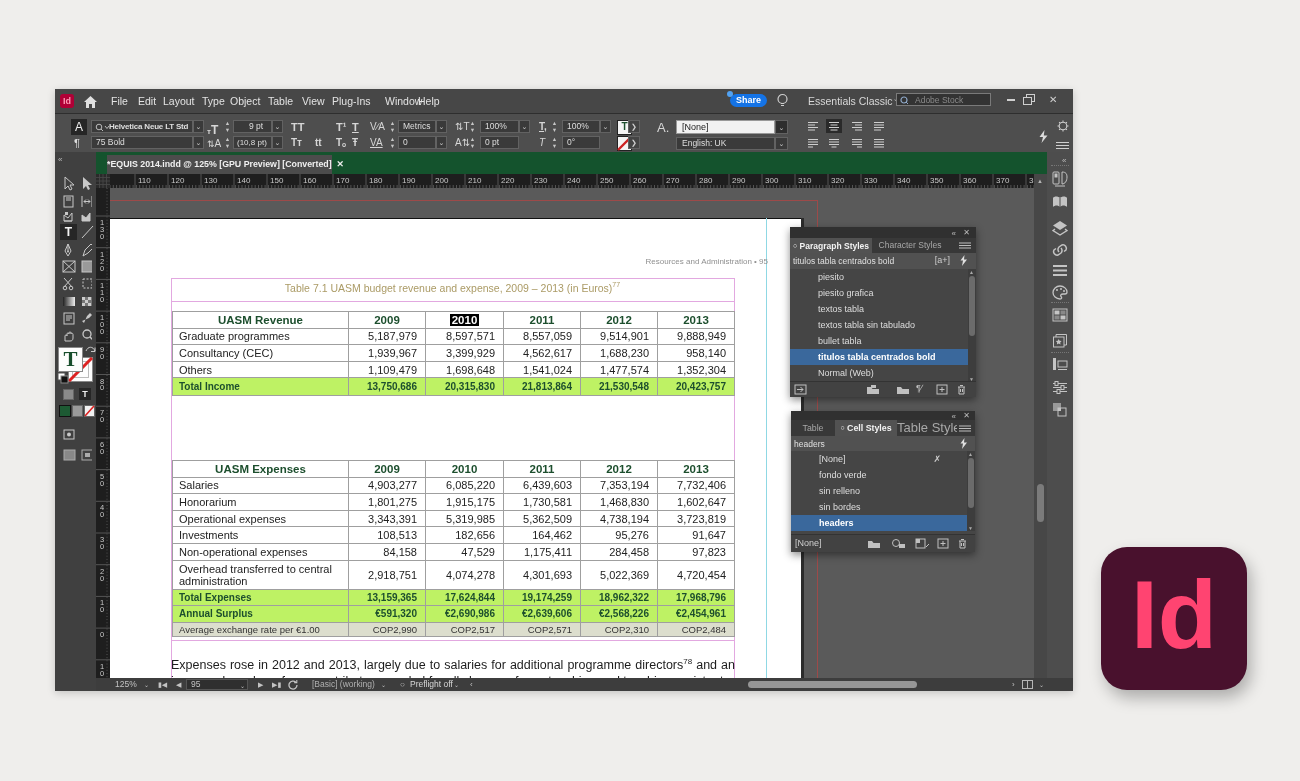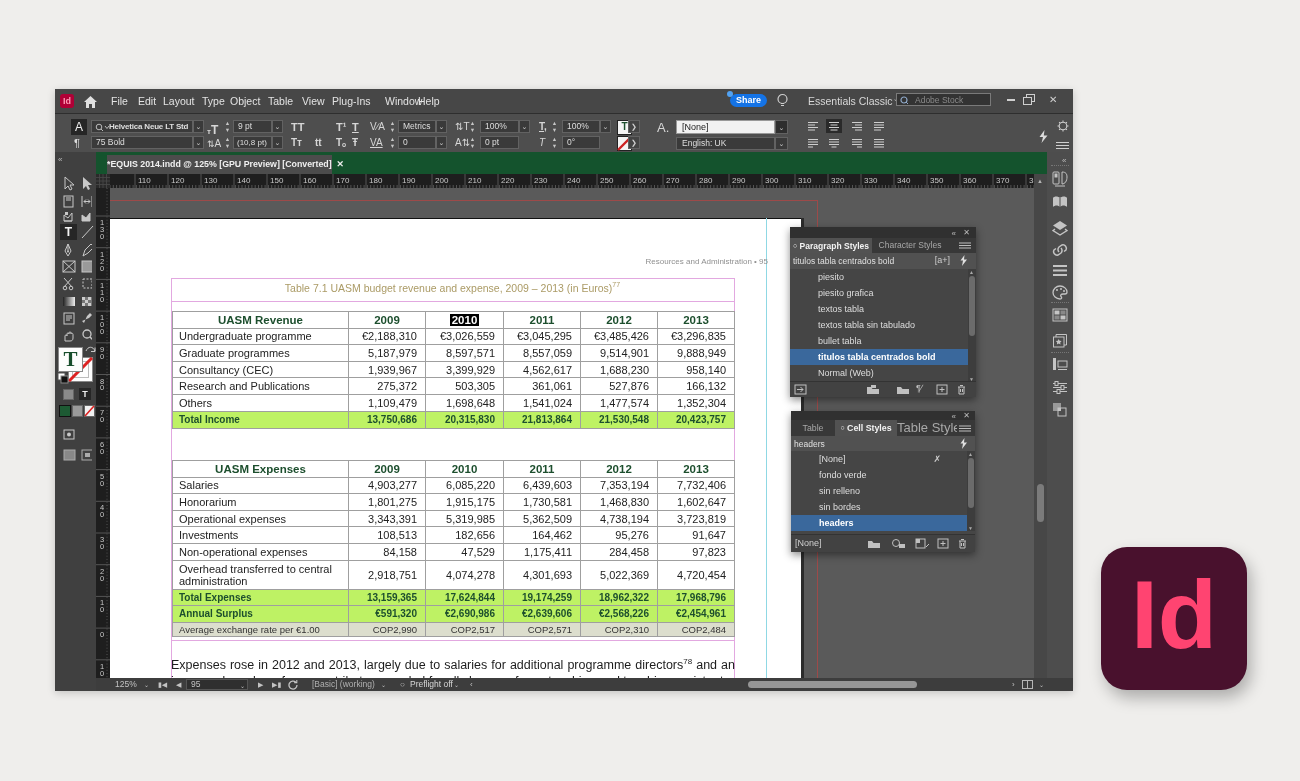--- a/index.html
+++ b/index.html
@@ -113,21 +113,21 @@
           <circle cx="4" cy="4" r="2.8" fill="none" stroke="#bbb"></circle>
           <line x1="6" y1="6" x2="8" y2="8" stroke="#bbb"></line>
           <path d="M10 3 l2 2.5 2-2.5" fill="none" stroke="#bbb"></path>
         </svg><b style="margin-left:17px;font-size:8px;letter-spacing:-0.2px;">Helvetica Neue LT Std</b></div>
     <div class="chev" style="left:138px;top:6px;width:11px;height:13px;font-size:7px;line-height:12px;">⌄</div>
     <div class="fld" style="left:36px;top:22px;width:102px;height:13px;"><span style="margin-left:4px;">75 Bold</span></div>
     <div class="chev" style="left:138px;top:22px;width:11px;height:13px;font-size:7px;line-height:12px;">⌄</div>
 
     <div class="cico" style="left:152px;top:9px;font-size:8px;font-weight:bold;">т<span style="font-size:12px;">T</span></div>
     <div class="spin" style="left:168px;top:6px;">▲<br>▼</div>
-    <div class="fld" style="left:178px;top:6px;width:39px;height:13px;"><span style="margin-left:4px;">9 pt</span></div>
+    <div class="fld" style="left:178px;top:6px;width:39px;height:13px;"><span style="margin-left:15px;">9 pt</span></div>
     <div class="chev" style="left:217px;top:6px;width:11px;height:13px;font-size:7px;line-height:12px;">⌄</div>
     <div class="cico" style="left:152px;top:24px;font-size:9px;">⇅<span style="font-size:10px;">A</span></div>
     <div class="spin" style="left:168px;top:22px;">▲<br>▼</div>
     <div class="fld" style="left:178px;top:22px;width:39px;height:13px;font-size:8px;"><span style="margin-left:3px;">(10,8 pt)</span></div>
     <div class="chev" style="left:217px;top:22px;width:11px;height:13px;font-size:7px;line-height:12px;">⌄</div>
 
     <div class="cico" style="left:236px;top:7px;font-size:11px;font-weight:bold;">TT</div>
     <div class="cico" style="left:281px;top:7px;font-size:11px;font-weight:bold;">T¹</div>
     <div class="cico" style="left:236px;top:23px;font-size:10px;font-weight:bold;">Tт</div>
     <div class="cico" style="left:260px;top:23px;font-size:10px;font-weight:bold;">tt</div>
@@ -403,50 +403,34 @@
         <tbody>
           <tr class="hdr" style="height:16.6px;">
             <td>UASM Revenue</td>
             <td>2009</td>
             <td><span style="background:#000;color:#fff;padding:0 2px;">2010</span></td>
             <td>2011</td>
             <td>2012</td>
             <td>2013</td>
           </tr>
           <tr style="height:16.6px;">
-            <td class="lbl">Undergraduate programme</td>
-            <td class="num">€2,188,310</td>
-            <td class="num">€3,026,559</td>
-            <td class="num">€3,045,295</td>
-            <td class="num">€3,485,426</td>
-            <td class="num">€3,296,835</td>
-          </tr>
-          <tr style="height:16.6px;">
             <td class="lbl">Graduate programmes</td>
             <td class="num">5,187,979</td>
             <td class="num">8,597,571</td>
             <td class="num">8,557,059</td>
             <td class="num">9,514,901</td>
             <td class="num">9,888,949</td>
           </tr>
           <tr style="height:16.6px;">
             <td class="lbl">Consultancy (CEC)</td>
             <td class="num">1,939,967</td>
             <td class="num">3,399,929</td>
             <td class="num">4,562,617</td>
             <td class="num">1,688,230</td>
             <td class="num">958,140</td>
-          </tr>
-          <tr style="height:16.6px;">
-            <td class="lbl">Research and Publications</td>
-            <td class="num">275,372</td>
-            <td class="num">503,305</td>
-            <td class="num">361,061</td>
-            <td class="num">527,876</td>
-            <td class="num">166,132</td>
           </tr>
           <tr style="height:16.6px;">
             <td class="lbl">Others</td>
             <td class="num">1,109,479</td>
             <td class="num">1,698,648</td>
             <td class="num">1,541,024</td>
             <td class="num">1,477,574</td>
             <td class="num">1,352,304</td>
           </tr>
           <tr class="tot" style="height:17.4px;">

